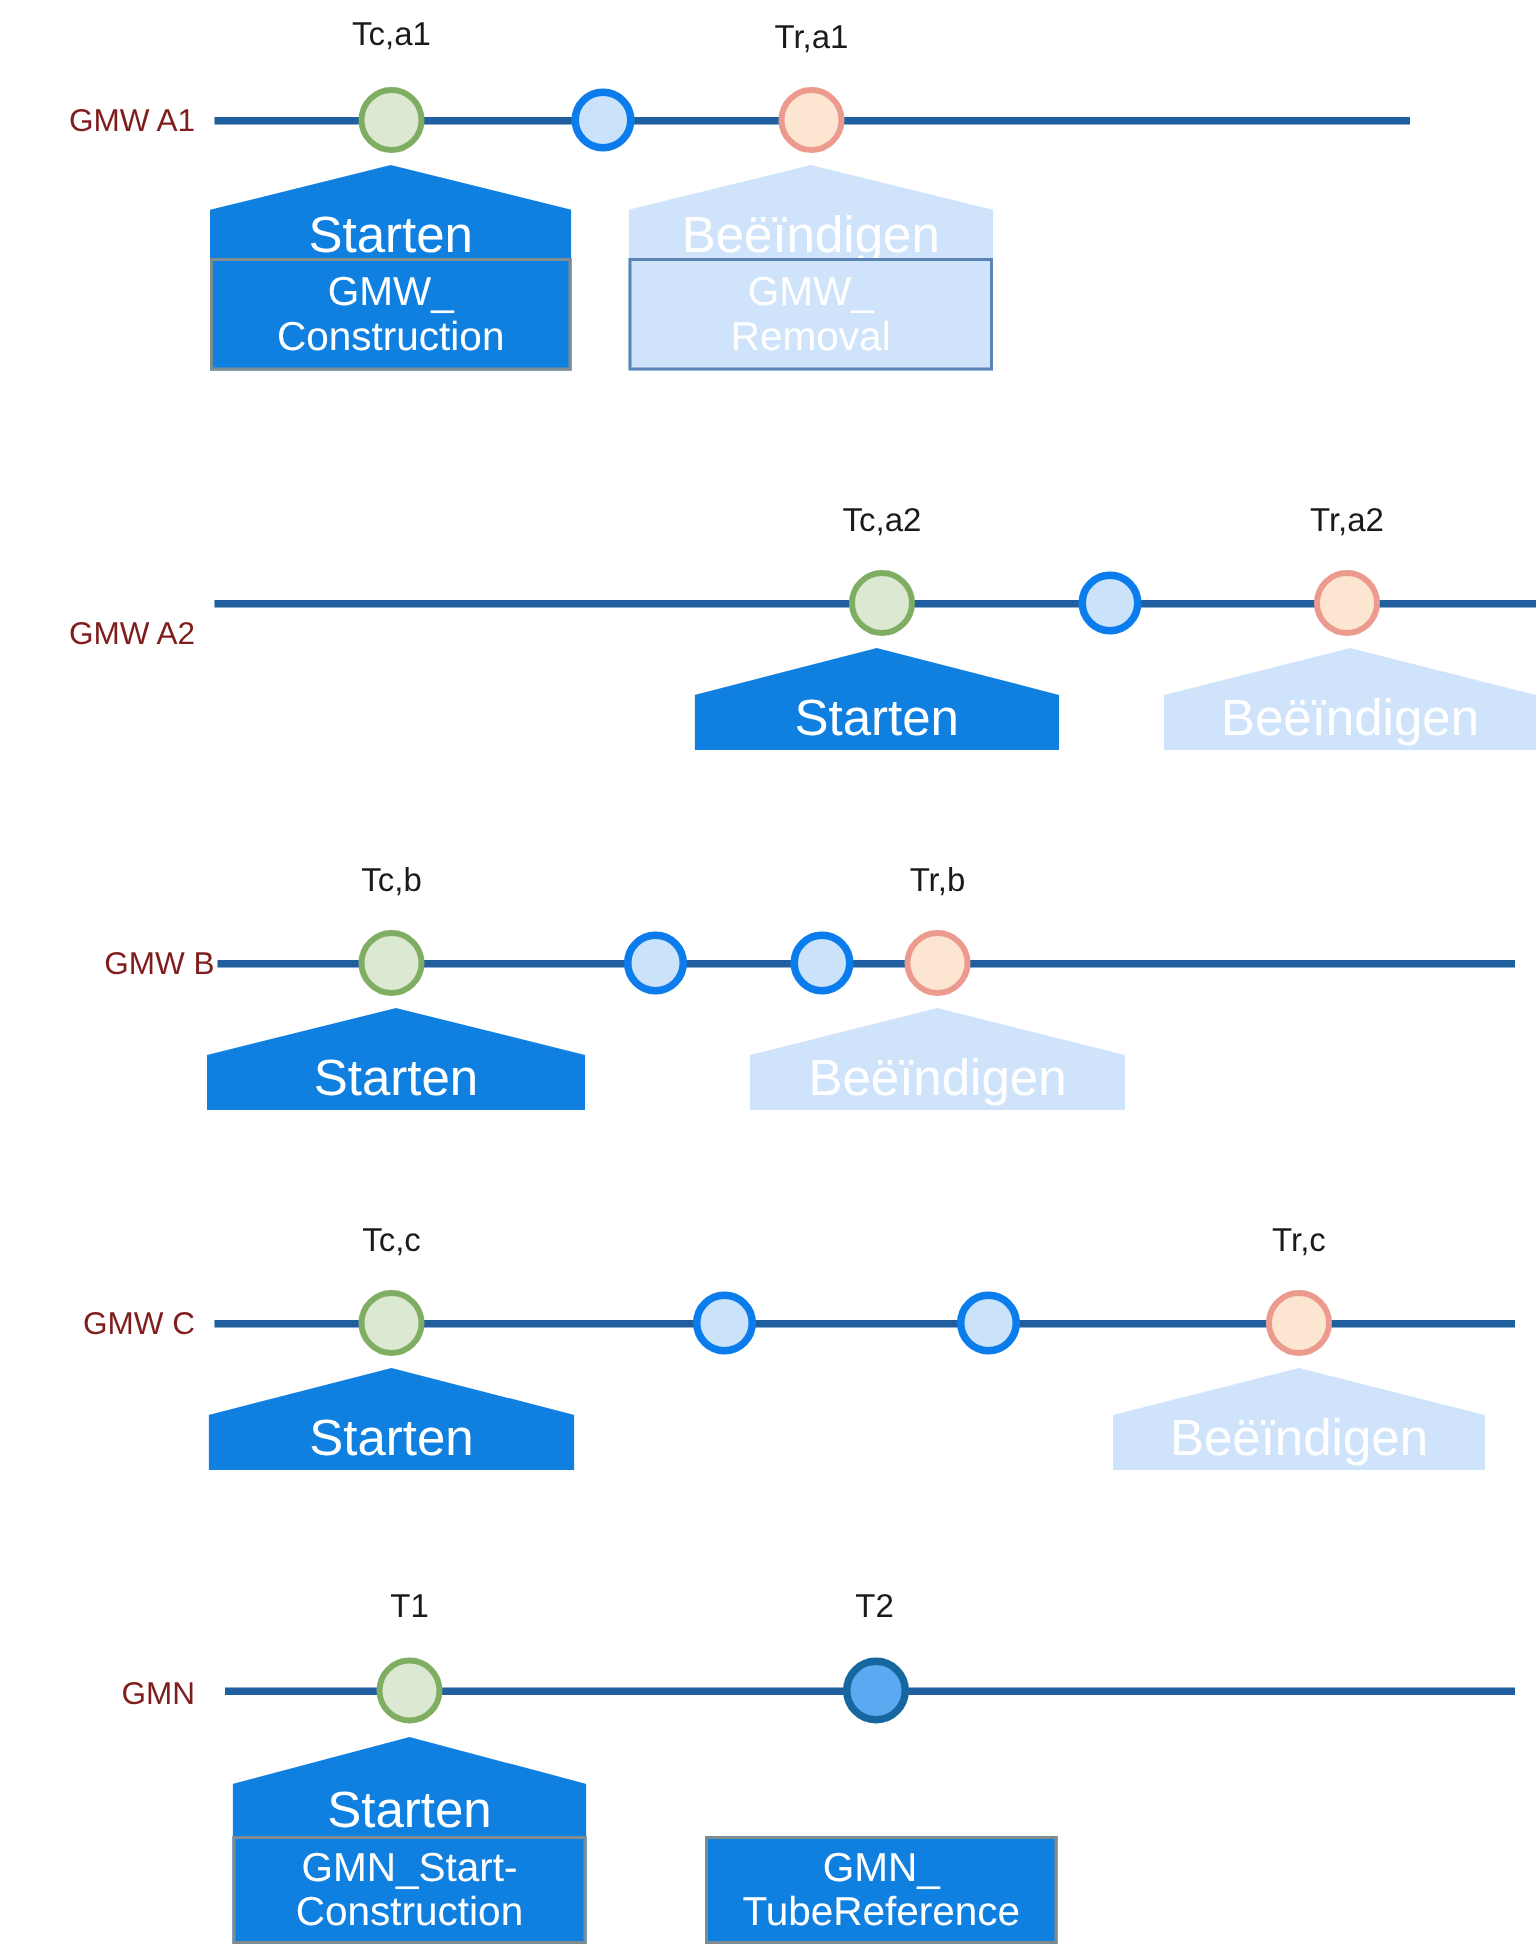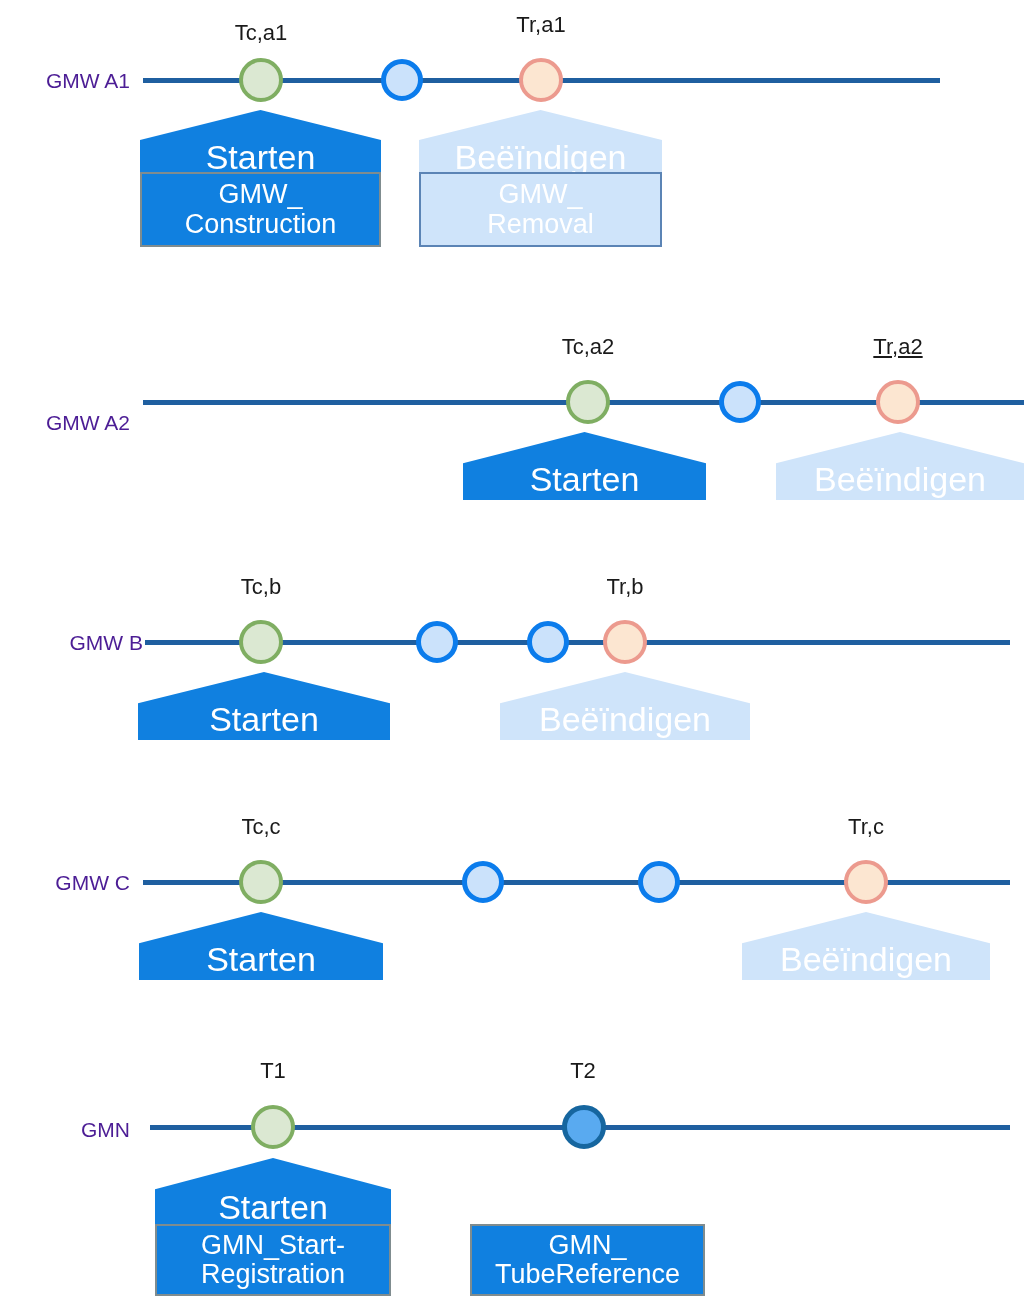--- a/index.html
+++ b/index.html
@@ -11,21 +11,21 @@
     overflow:hidden;
     position:relative;
   }
   #stage{position:absolute;left:0;top:0;width:1024px;height:1296px;}
   .row{position:absolute;left:0;width:1024px;}
 
   
   .row-label{
     position:absolute;
     font-size:21px;
-    color:#4c1d95;
+    color:#7f1d1d;
     white-space:nowrap;
     text-align:right;
     line-height:1;
   }
 
   
   .timeline{
     position:absolute;
     height:5px;
     background:#1f5fa0;
@@ -107,21 +107,21 @@
 </style>
 </head>
 <body>
 
 <div id="stage">
 
   <div class="row" style="top:0;height:280px;">
     <div class="row-label" style="left:0;top:70px;width:130px;">GMW A1</div>
     <div class="timeline" style="left:143px;top:78px;width:797px;"></div>
 
-    <div class="tick-label" style="left:201px;top:22px;width:120px;">Tc,a1</div>
+    <div class="tick-label" style="left:201px;top:12px;width:120px;">Tc,a1</div>
     <div class="tick-label" style="left:481px;top:14px;width:120px;">Tr,a1</div>
 
     <div class="pentagon dark" style="left:140px;top:110px;width:241px;height:65px;">
       <div class="pentagon-text" style="top:30px;">Starten</div>
     </div>
     <div class="objbox dark" style="left:140px;top:172px;width:241px;height:75px;">
       <span style="white-space:pre-line;">GMW_
 Construction</span>
     </div>
 
@@ -136,21 +136,21 @@
     <div class="marker green" style="left:239px;top:58px;width:44px;height:44px;"></div>
     <div class="marker blue" style="left:381px;top:59px;width:42px;height:42px;"></div>
     <div class="marker salmon" style="left:519px;top:58px;width:44px;height:44px;"></div>
   </div>
 
   <div class="row" style="top:320px;height:200px;">
     <div class="row-label" style="left:0;top:72px;width:130px;margin-top:20px;">GMW A2</div>
     <div class="timeline" style="left:143px;top:80px;width:881px;"></div>
 
     <div class="tick-label" style="left:528px;top:16px;width:120px;">Tc,a2</div>
-    <div class="tick-label" style="left:838px;top:16px;width:120px;text-decoration:underline;">Tr,a2</div>
+    <div class="tick-label" style="left:838px;top:16px;width:120px;">Tr,a2</div>
 
     <div class="pentagon dark" style="left:463px;top:112px;width:243px;height:68px;">
       <div class="pentagon-text" style="top:30px;">Starten</div>
     </div>
     <div class="pentagon light" style="left:776px;top:112px;width:248px;height:68px;">
       <div class="pentagon-text" style="top:30px;">Beëïndigen</div>
     </div>
 
     <div class="marker green" style="left:566px;top:60px;width:44px;height:44px;"></div>
     <div class="marker blue" style="left:719px;top:61px;width:42px;height:42px;"></div>
@@ -202,21 +202,21 @@
     <div class="timeline" style="left:150px;top:85px;width:860px;"></div>
 
     <div class="tick-label" style="left:213px;top:20px;width:120px;">T1</div>
     <div class="tick-label" style="left:523px;top:20px;width:120px;">T2</div>
 
     <div class="pentagon dark" style="left:155px;top:118px;width:236px;height:68px;">
       <div class="pentagon-text" style="top:32px;">Starten</div>
     </div>
     <div class="objbox dark" style="left:155px;top:184px;width:236px;height:72px;">
       <span style="white-space:pre-line;">GMN_Start-
-Registration</span>
+Construction</span>
     </div>
 
     <div class="objbox dark" style="left:470px;top:184px;width:235px;height:72px;">
       <span style="white-space:pre-line;">GMN_
 TubeReference</span>
     </div>
 
     <div class="marker green" style="left:251px;top:65px;width:44px;height:44px;"></div>
     <div class="marker solidblue" style="left:562px;top:65px;width:44px;height:44px;"></div>
   </div>

